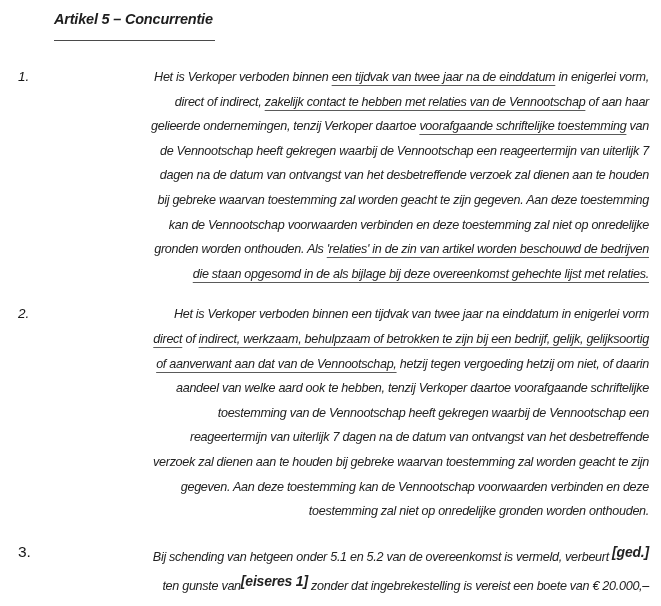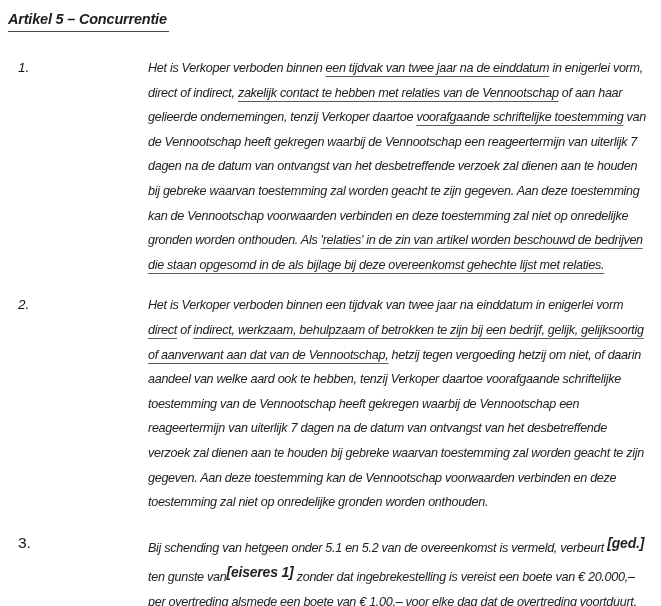--- a/index.html
+++ b/index.html
@@ -20,22 +20,23 @@
     width: 661px;
     height: 606px;
   }
   .title {
     display: inline-block;
     font-style: italic;
     font-weight: bold;
     font-size: 14.5px;
     letter-spacing: -0.2px;
     border-bottom: 1.5px solid #4a4a4a;
-    padding-bottom: 4px;
+    padding-bottom: 13px;
     padding-right: 2px;
+    margin-left: 46px;
   }
   .paras {
     margin-top: 24px;
   }
   .para {
     display: flex;
     align-items: flex-start;
     margin-bottom: 16px;
   }
   .para-num {
@@ -53,21 +54,21 @@
     font-size: 15.5px;
     line-height: 24px;
   }
   .para-body {
     flex: 1 1 auto;
     font-style: italic;
     font-size: 12.6px;
     letter-spacing: -0.3px;
     line-height: 24.6px;
     color: #222222;
-    text-align: left;
+    text-align: right;
   }
   .seg-underline {
     text-decoration: underline;
     text-decoration-color: #5a5a5a;
     text-decoration-thickness: 1px;
     text-underline-offset: 3.5px;
   }
   .seg-sup {
     font-size: 14px;
     font-weight: bold;

